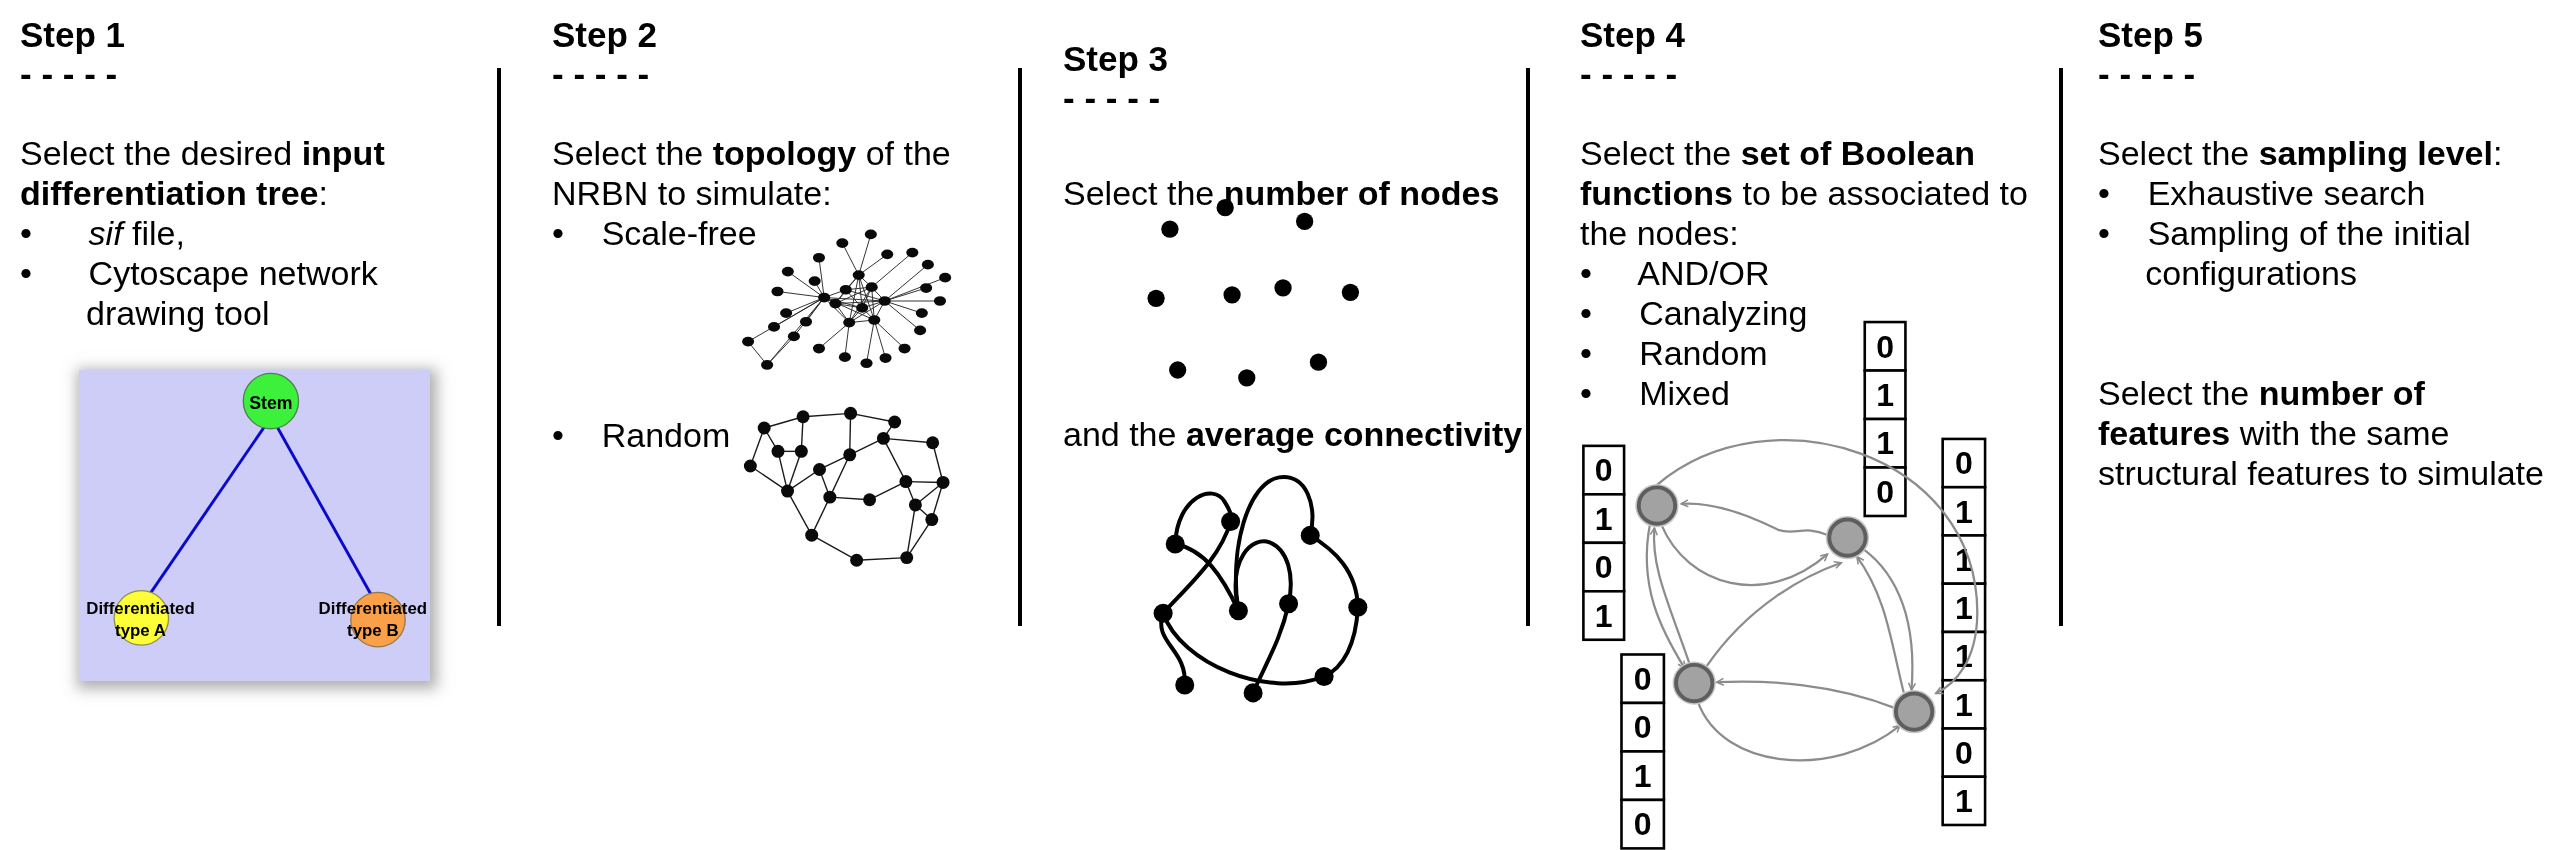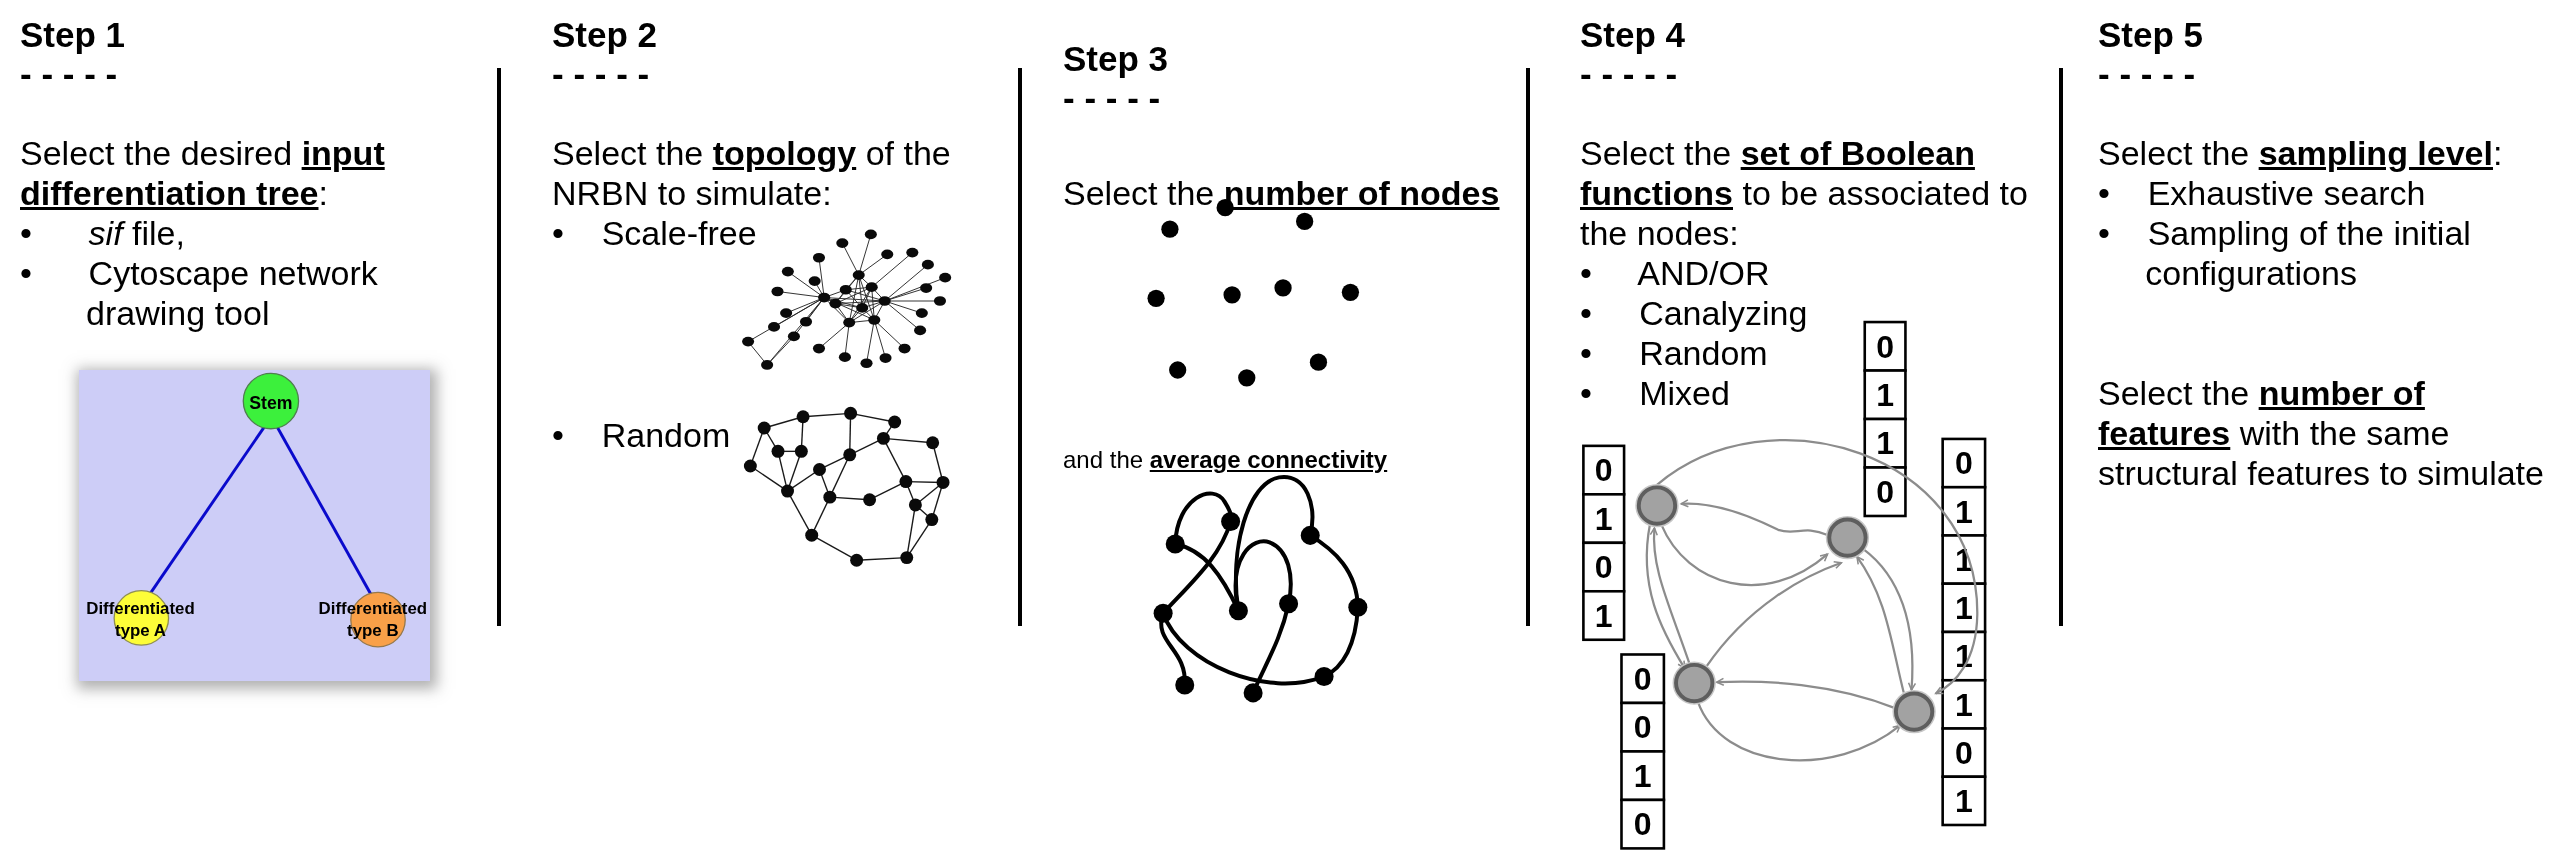--- a/index.html
+++ b/index.html
@@ -2,21 +2,21 @@
 <html style="font-size:14px"><head>
 <meta charset="utf-8">
 <style>
 html,body{margin:0;padding:0;}
 body{width:2576px;height:851px;position:relative;background:#ffffff;overflow:hidden;
      font-family:"Liberation Sans",sans-serif;color:#000;}
 .hd{position:absolute;top:14.7px;font-size:35px;line-height:39px;font-weight:bold;white-space:pre;}
 .bd{position:absolute;top:133px;font-size:34px;line-height:40px;white-space:pre;}
 .abs{position:absolute;white-space:pre;}
 .sep{position:absolute;top:68px;height:558px;width:3.5px;background:#000;}
-b{font-weight:bold;text-decoration:underline;}
+b{font-weight:bold;}
 </style>
 </head>
 <body>
 
 <div class="sep" style="left:497px;"></div>
 <div class="sep" style="left:1018px;"></div>
 <div class="sep" style="left:1526px;"></div>
 <div class="sep" style="left:2059px;"></div>
 
 <div class="hd" style="left:20px;">Step 1
@@ -35,21 +35,21 @@
 •      <i>sif</i> file,
 •      Cytoscape network
        drawing tool</div>
 
 <div class="bd" style="left:552px;">Select the <b>topology</b> of the
 NRBN to simulate:
 •    Scale-free</div>
 <div class="abs" style="left:552px;top:415px;font-size:34px;line-height:40px;">•    Random</div>
 
 <div class="bd" style="left:1063px;margin-top:40px;">Select the <b>number of nodes</b></div>
-<div class="abs" style="left:1063px;top:440px;font-size:24px;line-height:40px;">and the <b>average connectivity</b></div>
+<div class="abs" style="left:1063px;top:414px;font-size:34px;line-height:40px;">and the <b>average connectivity</b></div>
 
 <div class="bd" style="left:1580px;">Select the <b>set of Boolean</b>
 <b>functions</b> to be associated to
 the nodes:
 •     AND/OR
 •     Canalyzing
 •     Random
 •     Mixed</div>
 
 <div class="bd" style="left:2098px;">Select the <b>sampling level</b>:

